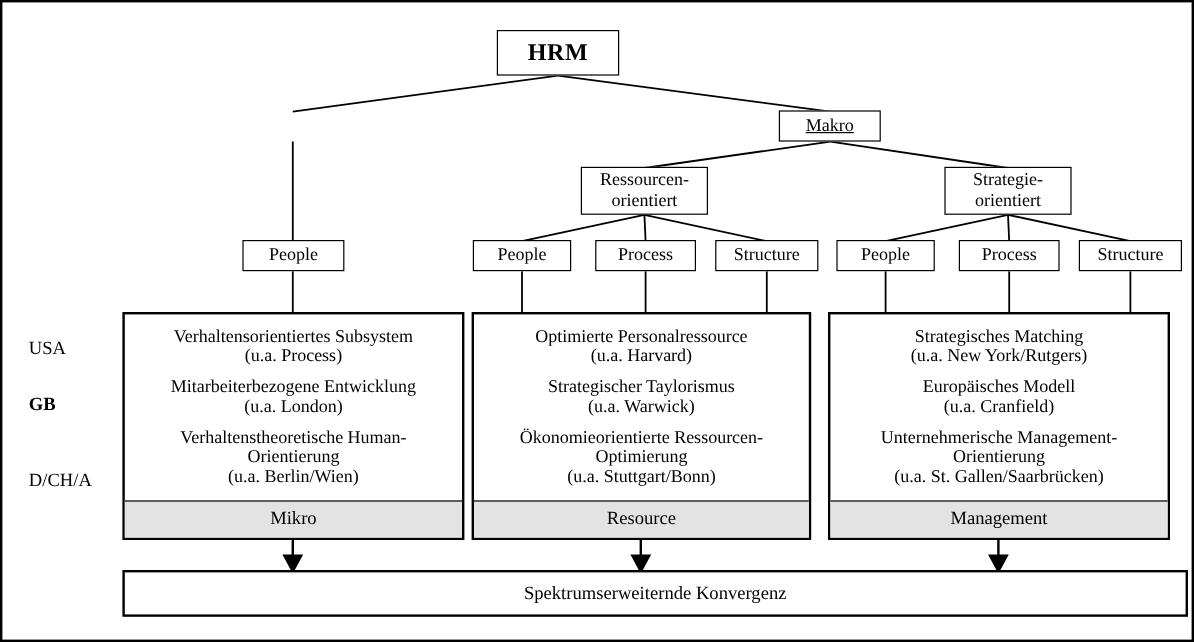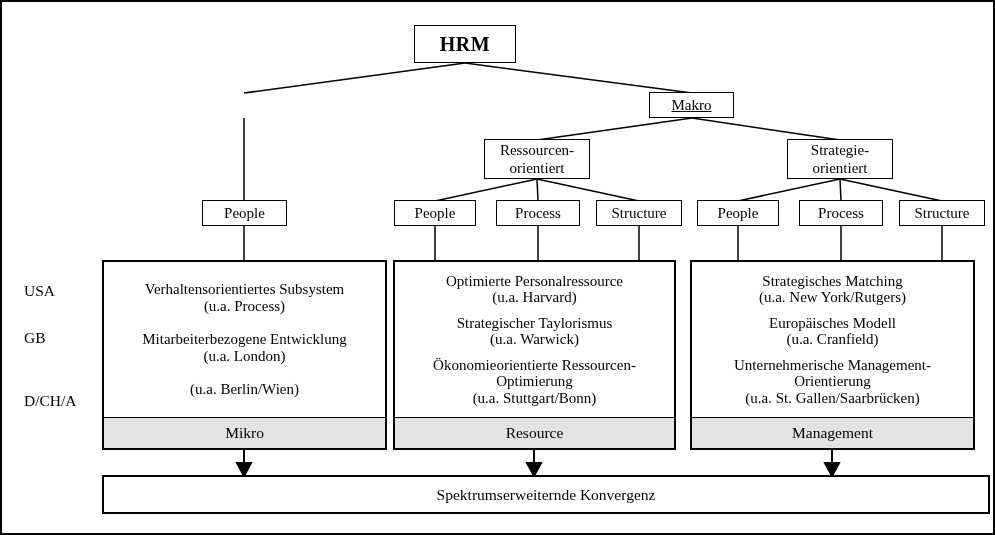--- a/index.html
+++ b/index.html
@@ -126,34 +126,35 @@
 
   <div class="node" style="left:392px; top:198px; width:82px; height:26px;">People</div>
   <div class="node" style="left:494px; top:198px; width:84px; height:26px;">Process</div>
   <div class="node" style="left:594px; top:198px; width:86px; height:26px;">Structure</div>
 
   <div class="node" style="left:695px; top:198px; width:82px; height:26px;">People</div>
   <div class="node" style="left:797px; top:198px; width:84px; height:26px;">Process</div>
   <div class="node" style="left:897px; top:198px; width:86px; height:26px;">Structure</div>
 
   <div class="country" style="top:280px;">USA</div>
-  <div class="country" style="top:327px;">GB</div>
+  <div class="country" style="top:327px;font-weight:bold;">GB</div>
   <div class="country" style="top:390px;text-align:right;">D/CH/A</div>
 
   <div class="bigbox" style="left:100px; top:258px; width:285px; height:190px;">
     <div class="bigbox-body">
       <div class="brow">
         <div>Verhaltensorientiertes Subsystem</div>
         <div>(u.a. Process)</div>
       </div>
       <div class="brow">
         <div>Mitarbeiterbezogene Entwicklung</div>
         <div>(u.a. London)</div>
       </div>
       <div class="brow">
+        <div>Verhaltenstheoretische Human-Orientierung</div>
         <div>(u.a. Berlin/Wien)</div>
       </div>
     </div>
     <div class="bigbox-footer">Mikro</div>
   </div>
 
   <div class="bigbox" style="left:391px; top:258px; width:283px; height:190px;">
     <div class="bigbox-body">
       <div class="brow">
         <div>Optimierte Personalressource</div>

